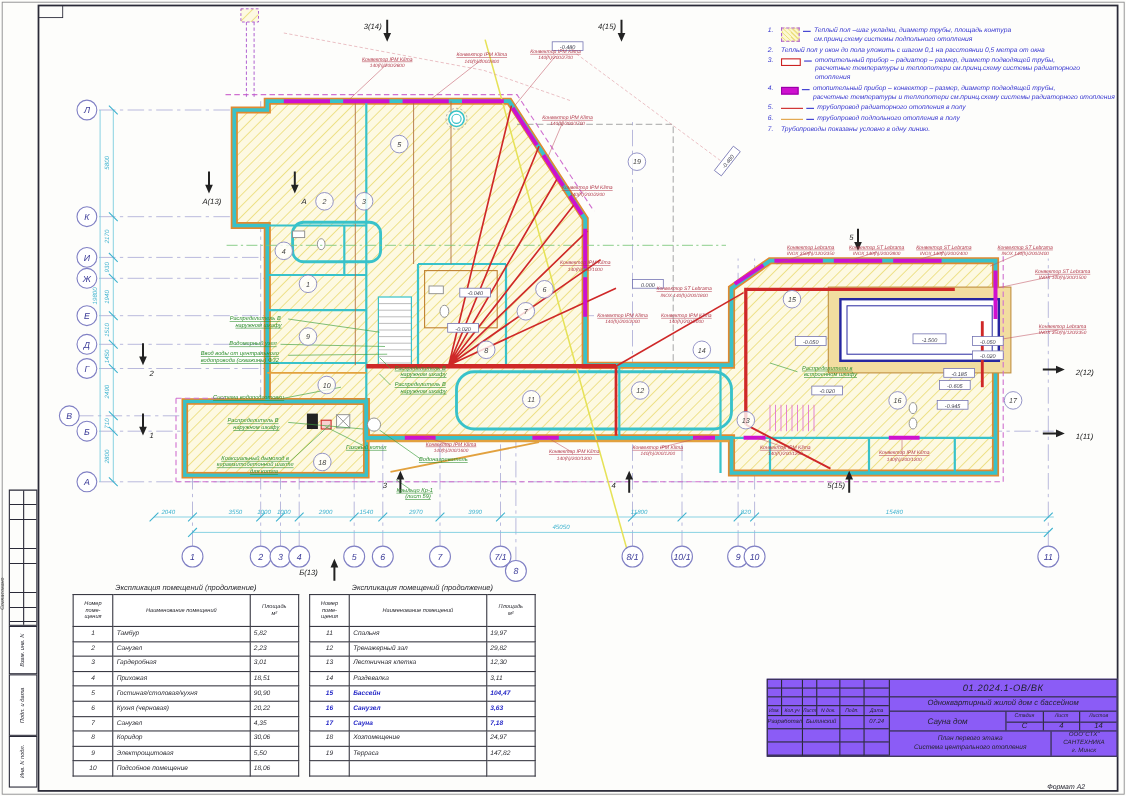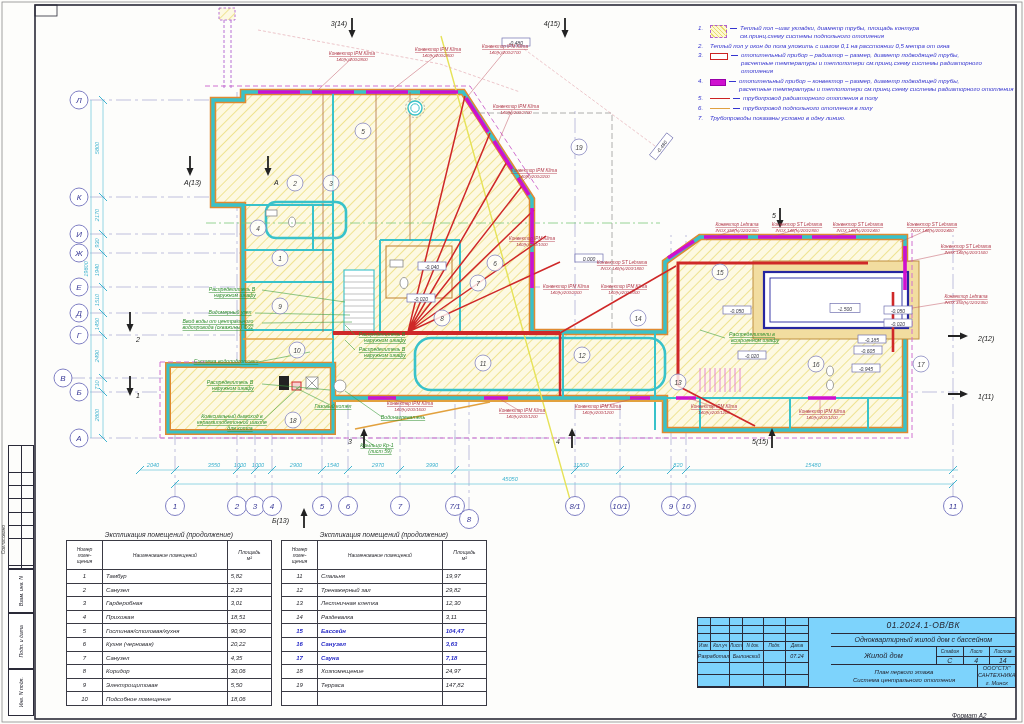--- a/index.html
+++ b/index.html
@@ -38,21 +38,21 @@
   .rtable th,.rtable td{border:1px solid #3a3a44;overflow:hidden}
   .rtable th{height:26px;font-weight:normal;font:italic 5.1px "Liberation Sans",sans-serif;text-align:center}
   .rtable th span{white-space:pre-line}
   .rtable td{height:12.6px;font:italic 6px "Liberation Sans",sans-serif;padding:0 3px}
   .cn{width:32px;text-align:center}
   .cm{width:118px}
   .ca{width:40px}
   .blue td{color:#2427c6;font-weight:bold}
   
   .tb{position:absolute;left:697px;top:617px;width:319px;height:71px;border:1.6px solid #2a2a38;
-      display:flex;color:#23232e;background:#7dd3fc;box-sizing:border-box;font:italic 5.4px "Liberation Sans",sans-serif;gap:22px;}
+      display:flex;color:#23232e;background:#8b5cf6;box-sizing:border-box;font:italic 5.4px "Liberation Sans",sans-serif;}
   .tb .r{display:flex;box-sizing:border-box}
   .tb .c{box-sizing:border-box;border-right:1px solid #2a2a38;border-bottom:1px solid #2a2a38;
          display:flex;align-items:center;justify-content:center;text-align:center;overflow:hidden}
   .tb-left{width:110px;border-right:1.4px solid #2a2a38;display:flex;flex-direction:column;flex:none}
   .tb-right{flex:1;display:flex;flex-direction:column}
   .tb-doc{height:30px;border-bottom:1.2px solid #2a2a38;display:flex;align-items:center;justify-content:center;
           font:italic 8.5px "Liberation Sans",sans-serif;letter-spacing:0.5px}
   .tb-proj{height:26px;border-bottom:1.2px solid #2a2a38;display:flex;align-items:center;justify-content:center;
            font:italic 7px "Liberation Sans",sans-serif;text-align:center;padding:0 4px}
   .tb-mid{height:22px;border-bottom:1.2px solid #2a2a38;display:flex}
@@ -707,21 +707,21 @@
       <div class="c" style="width:32px;border-bottom:none"></div>
           <div class="c" style="width:34px;border-bottom:none"></div>
           <div class="c" style="width:22px;border-bottom:none"></div>
           <div class="c" style="width:22px;border-right:none;border-bottom:none"></div>
     </div>
   </div>
   <div class="tb-right">
     <div class="tb-doc">01.2024.1-ОВ/ВК</div>
     <div class="tb-proj">Одноквартирный жилой дом с бассейном</div>
     <div class="tb-mid">
-      <div class="tb-obj">Жилой дом</div>
+      <div class="tb-obj">Сауна дом</div>
       <div class="tb-sc">
         <div class="tb-scl">Стадия</div>
         <div class="tb-scv">С</div>
       </div>
       <div class="tb-sc">
         <div class="tb-scl">Лист</div>
         <div class="tb-scv">4</div>
       </div>
       <div class="tb-sc">
         <div class="tb-scl">Листов</div>

